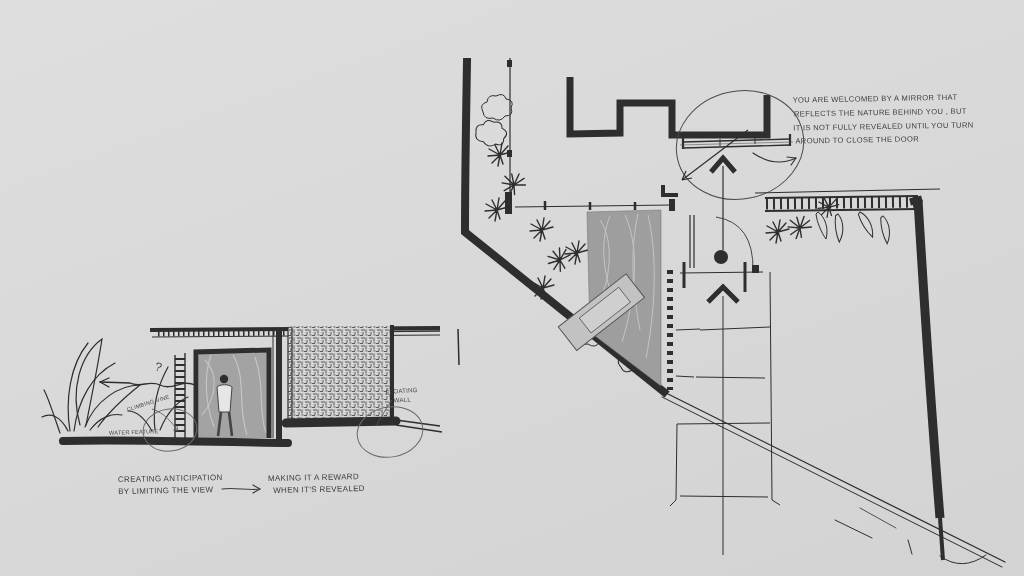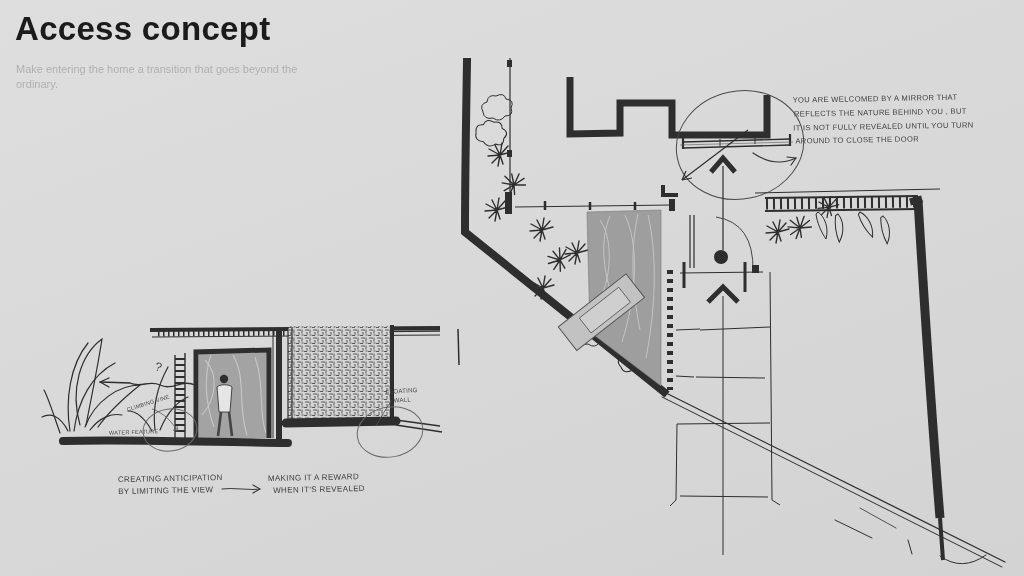--- a/index.html
+++ b/index.html
@@ -39,22 +39,20 @@
   .lbl-water{left:109px;top:429px;transform:rotate(-2deg);}
   .lbl-floating{left:386px;top:387px;font-size:6.2px;line-height:8.5px;text-align:center;transform:rotate(-4deg);}
   .qmark{left:155px;top:360px;font-size:12px;color:#444;transform:rotate(14deg);}
   svg{display:block;}
 </style>
 </head>
 <body>
 
 <div class="slide">
 
-  <div class="abs title">Access concept</div>
-  <div class="abs subtitle">Make entering the home a transition that goes beyond the ordinary.</div>
 
   <svg class="abs" style="left:40px;top:305px;" width="420" height="215" viewBox="0 0 420 215">
     <defs>
       <pattern id="tex" width="8" height="8" patternUnits="userSpaceOnUse">
         <path d="M1,1 h4 M3,3 v3 M0,6.5 h3 M6,0.5 v4 M5.5,6 h2" stroke="#3a3a3a" stroke-width="0.8" fill="none"></path>
       </pattern>
     </defs>
 
     <g stroke="#2e2e2e" stroke-width="1.2" fill="none" stroke-linecap="round">
       <path d="M20,128 C12,105 8,92 4,85"></path>

